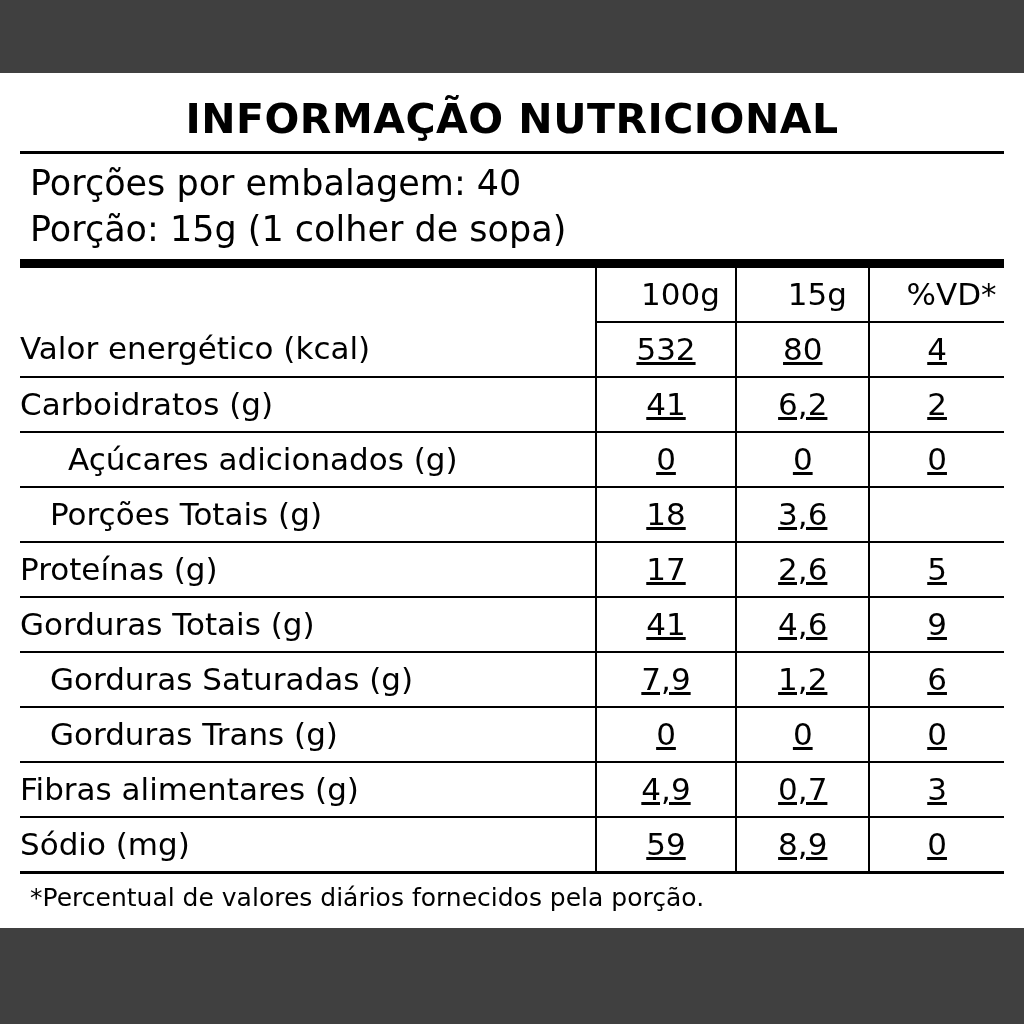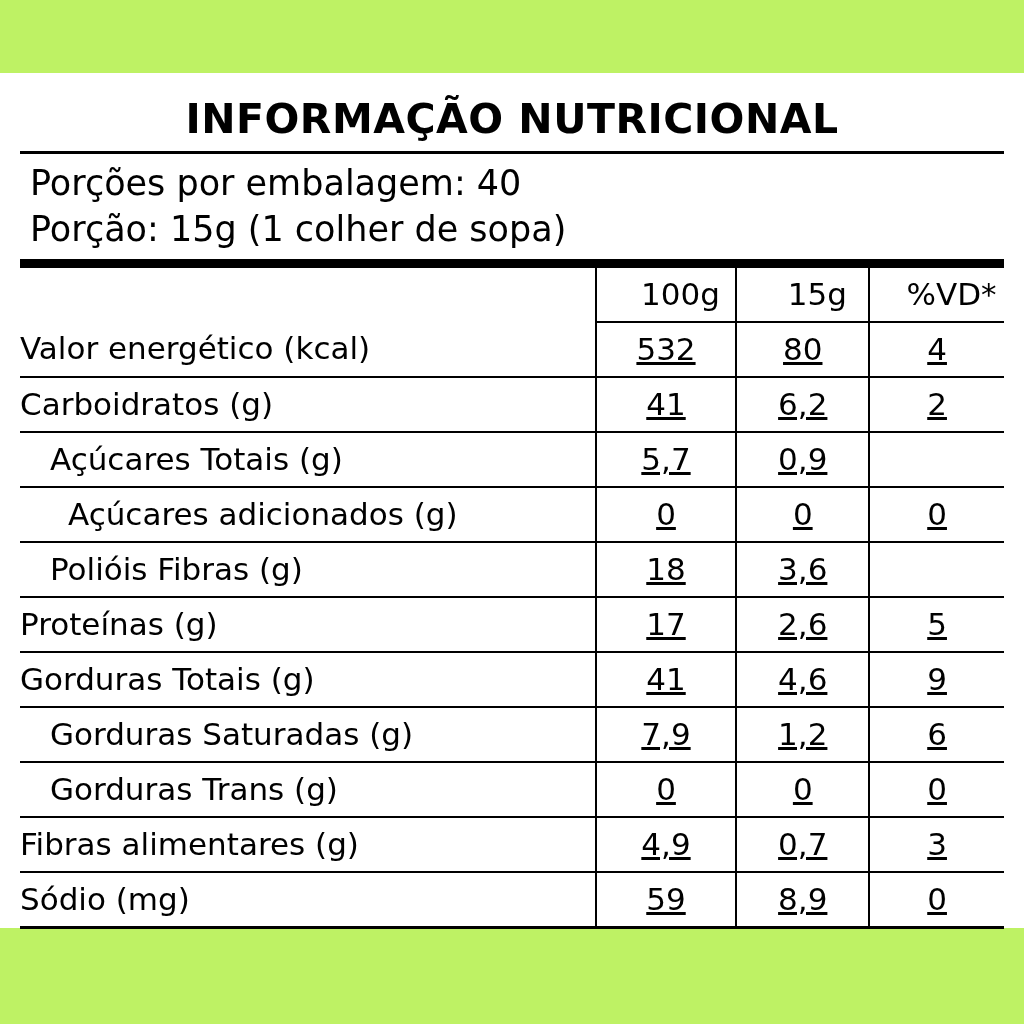--- a/index.html
+++ b/index.html
@@ -11,21 +11,21 @@
     height: 1024px;
     background: #FF9427;
     font-family: "DejaVu Sans", "Liberation Sans", sans-serif;
     overflow: hidden;
   }
   .page {
     position: relative;
     width: 1024px;
     height: 1024px;
     box-sizing: border-box;
-    background: #bef264;
+    background: #404040;
     display: flex;
     flex-direction: column;
     justify-content: center;
   }
   .white-panel {
     position: absolute;
     left: 0;
     top: 73px;
     width: 1024px;
     height: 855px;
@@ -159,33 +159,27 @@
           <td class="cell-val">80</td>
           <td class="cell-val">4</td>
         </tr>
         <tr>
           <td class="cell-name">Carboidratos (g)</td>
           <td class="cell-val">41</td>
           <td class="cell-val">6,2</td>
           <td class="cell-val">2</td>
         </tr>
         <tr>
-          <td class="cell-name indent-1">Açúcares Totais (g)</td>
-          <td class="cell-val">5,7</td>
-          <td class="cell-val">0,9</td>
-          <td class="cell-val"></td>
-        </tr>
-        <tr>
           <td class="cell-name indent-2">Açúcares adicionados (g)</td>
           <td class="cell-val">0</td>
           <td class="cell-val">0</td>
           <td class="cell-val">0</td>
         </tr>
         <tr>
-          <td class="cell-name indent-1">Polióis Fibras (g)</td>
+          <td class="cell-name indent-1">Porções Totais (g)</td>
           <td class="cell-val">18</td>
           <td class="cell-val">3,6</td>
           <td class="cell-val"></td>
         </tr>
         <tr>
           <td class="cell-name">Proteínas (g)</td>
           <td class="cell-val">17</td>
           <td class="cell-val">2,6</td>
           <td class="cell-val">5</td>
         </tr>
@@ -215,14 +209,15 @@
         </tr>
         <tr>
           <td class="cell-name">Sódio (mg)</td>
           <td class="cell-val">59</td>
           <td class="cell-val">8,9</td>
           <td class="cell-val">0</td>
         </tr>
       </tbody>
     </table>
 
+    <div class="footnote">*Percentual de valores diários fornecidos pela porção.</div>
   </div>
 </div>
 
 </body></html>

